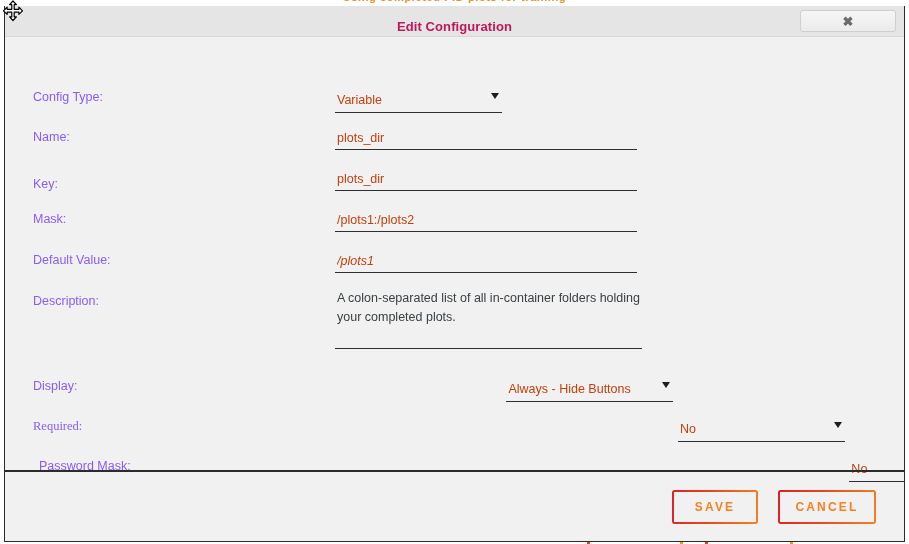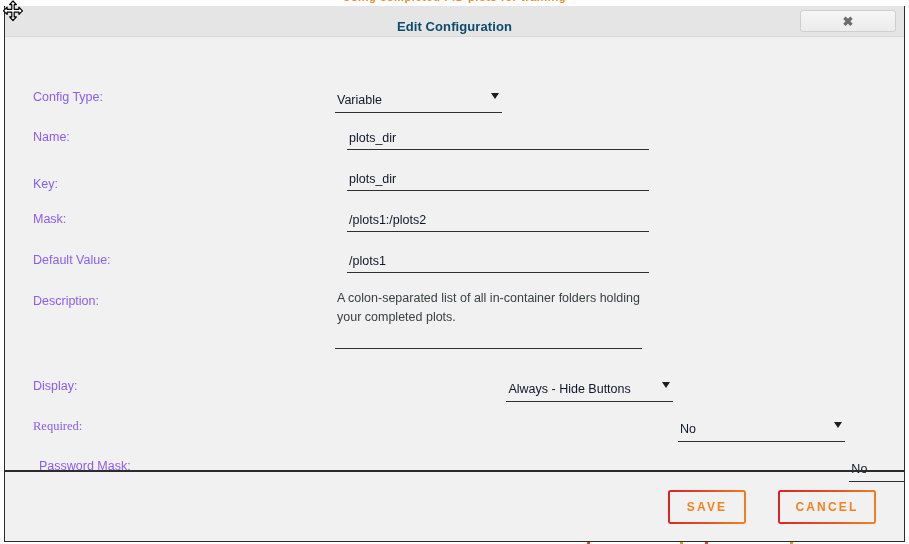--- a/index.html
+++ b/index.html
@@ -64,21 +64,21 @@
     min-height: 31px;
     background: #e5e5e5;
     border-bottom: 1px solid #d8d8d8;
     display: flex;
     align-items: center;
     justify-content: center;
   }
   #modal-title {
     font-size: 13px;
     font-weight: 700;
-    color: #0c4a6e;
+    color: #be185d;
     letter-spacing: .1px;
     margin-top: 11px;
   }
   #close-button {
     position: absolute;
     right: 8px;
     top: 4px;
     width: 96px;
     height: 22px;
     background: linear-gradient(#f6f6f6, #ebebeb);
@@ -114,26 +114,26 @@
     left: 330px;
   }
 
   
   .uline {
     border: none;
     border-bottom: 1px solid #2f2f2f;
     background: transparent;
     font-family: "Liberation Sans", sans-serif;
     font-size: 12.5px;
-    color: #0f172a;
+    color: #c2410c;
     padding: 0 0 4px 2px;
     outline: none;
     height: 20px;
   }
-  .uline.text   { width: 302px; margin-left: 12px; }
+  .uline.text   { width: 302px; }
   .uline.select { width: 167px; padding-right: 18px; }
 
   .select-wrap { position: relative; display: inline-block; }
   .select-wrap .arrow {
     position: absolute;
     right: 3px;
     top: 3px;
     width: 0; height: 0;
     border-left: 4.5px solid transparent;
     border-right: 4.5px solid transparent;
@@ -205,22 +205,22 @@
     inset: 0;
     border-radius: 2px;
     padding: 2px;
     background: linear-gradient(100deg, #e01f26 0%, #e8471f 45%, #f4821f 100%);
     -webkit-mask: linear-gradient(#000 0 0) content-box, linear-gradient(#000 0 0);
     -webkit-mask-composite: xor;
     mask: linear-gradient(#000 0 0) content-box, linear-gradient(#000 0 0);
     mask-composite: exclude;
     pointer-events: none;
   }
-  #save-button   { width: 78px; }
-  #cancel-button { width: 98px; margin-left: 12px; }
+  #save-button   { width: 86px; }
+  #cancel-button { width: 98px; }
 
   
   #move-cursor {
     position: absolute;
     left: 2px;
     top: 0px;
     width: 22px;
     height: 22px;
     z-index: 50;
     pointer-events: none;
@@ -266,21 +266,21 @@
     
     <div class="field-label" style="top:140px;">Key:</div>
     <input class="uline text field-ctl" style="top: 134px;" type="text" value="plots_dir">
 
     
     <div class="field-label" style="top:175px;">Mask:</div>
     <input class="uline text field-ctl" style="top: 175px;" type="text" value="/plots1:/plots2">
 
     
     <div class="field-label" style="top:216px;">Default Value:</div>
-    <input class="uline text field-ctl" style="top: 216px;" type="text" value="/plots1">
+    <input class="uline text field-ctl" style="top: 216px; font-style: italic;" type="text" value="/plots1">
 
     
     <div class="field-label" style="top:257px;">Description:</div>
     <div id="desc-wrap">
       <textarea id="desc-input" style="">A colon-separated list of all in-container folders holding your completed plots.</textarea>
     </div>
 
     
     <div class="field-label" style="top:342px;">Display:</div>
     <div class="field-ctl select-wrap" style="top:342px;">

